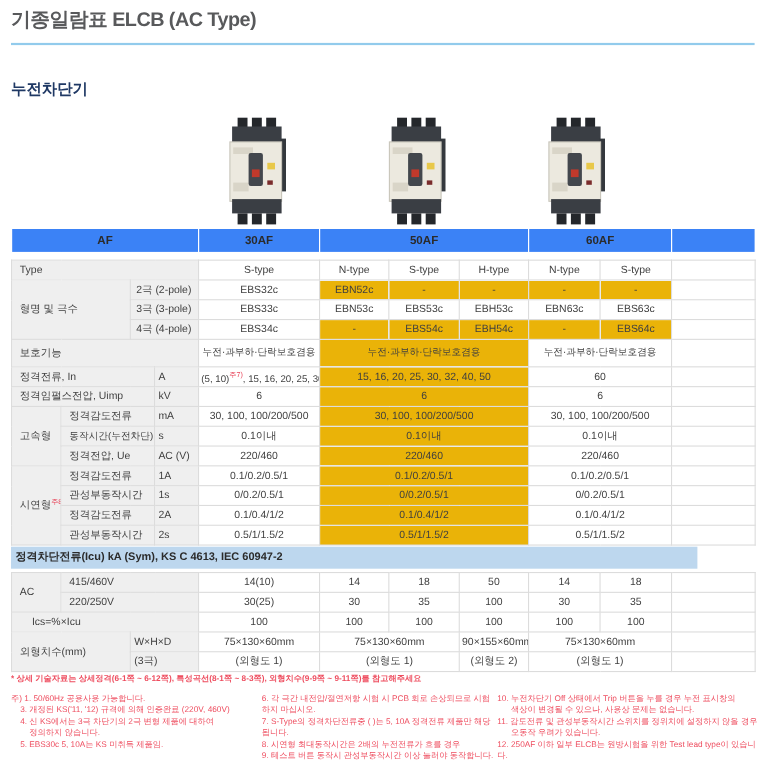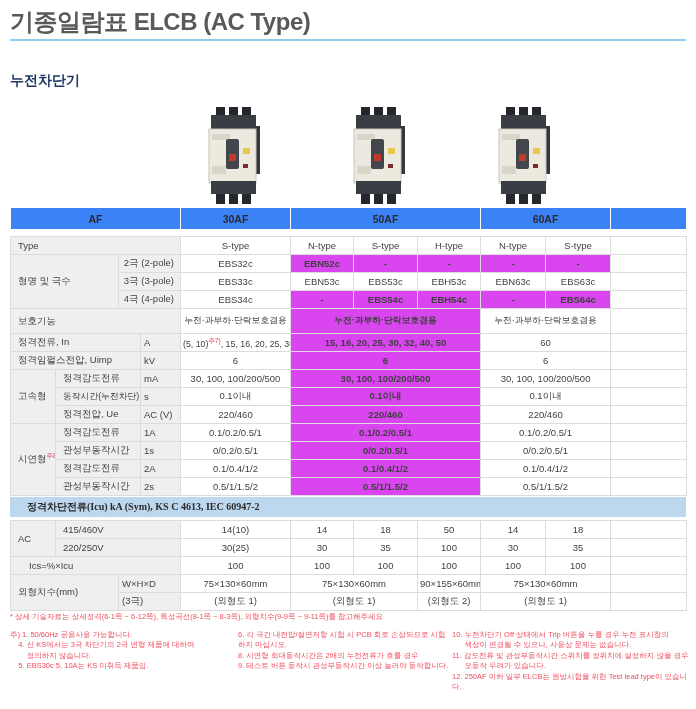--- a/index.html
+++ b/index.html
@@ -1,37 +1,37 @@
 <!DOCTYPE html>
 <html><head>
 <meta charset="utf-8">
 <style>
   html,body{margin:0;padding:0;}
   body{width:696px;height:709px;background:#ffffff;font-family:"Liberation Sans",sans-serif;position:relative;overflow:hidden;}
-  .page-title{position:absolute;left:10px;top:6px;font-size:24px;font-weight:bold;color:#58595b;letter-spacing:-0.5px;}
+  .page-title{position:absolute;left:10px;top:6px;font-size:18px;font-weight:bold;color:#58595b;letter-spacing:-0.5px;}
   .title-rule{position:absolute;left:10px;top:39px;width:676px;height:2px;background:#92CBEC;}
   .section-title{position:absolute;left:10px;top:72px;font-size:14px;font-weight:bold;color:#1F3864;}
   .products{position:absolute;left:0;top:106px;width:696px;height:100px;}
   .breaker{position:absolute;top:0;width:68px;height:99px;}
   table{border-collapse:collapse;table-layout:fixed;}
   .spec-table{position:absolute;left:10px;top:207px;width:676px;}
   .icu-table{position:absolute;left:10px;top:520px;width:676px;}
   td{border:1px solid #DCDCDC;font-size:9.5px;color:#3f3f3f;text-align:center;height:17px;padding:0 2px;overflow:hidden;white-space:nowrap;}
   tr.hdr td{background:#3b82f6;font-weight:bold;color:#2b2b2b;border:1px solid #ffffff;height:21px;font-size:10.5px;}
   tr.gap td{border:none;background:#fff;height:6px;padding:0;}
   td.lab{background:#EFEFEF;text-align:left;padding-left:7px;}
   td.sub{background:#EFEFEF;text-align:right;padding-right:6px;}
   td.unit{background:#EFEFEF;text-align:left;padding-left:3px;}
-  td.g{background:#d946ef;font-weight:bold;}
+  td.g{background:#eab308;}
   td.tall{height:24px;margin-top:39px;}
   td.sm{font-size:8.8px;}
   sup.note{color:#E8455A;font-size:6.5px;font-weight:normal;}
-  .icu-bar{position:absolute;left:10px;top:497px;width:676px;height:20px;background:#BDD7EE;font-size:10px;font-weight:bold;color:#2b2b2b;line-height:20px;padding-left:17px;box-sizing:border-box;font-family:Liberation Serif, serif;}
+  .icu-bar{position:absolute;left:10px;top:497px;width:624px;height:20px;background:#BDD7EE;font-size:10px;font-weight:bold;color:#2b2b2b;line-height:20px;padding-left:4px;box-sizing:border-box;}
   .notes{position:absolute;left:10px;top:612px;width:680px;color:#EE4D5F;font-size:7.5px;line-height:1.4;}
-  .notes .top{margin-bottom:7px;font-weight:normal;}
+  .notes .top{margin-bottom:7px;font-weight:bold;}
   .notes .cols{display:flex;}
   .notes .c1{width:228px;}
   .notes .c2{width:214px;}
   .notes .c3{width:238px;}
   .notes div{white-space:pre-wrap;}
 </style>
 </head>
 <body>
 
 <div class="page-title">기종일람표 ELCB (AC Type)</div>
@@ -309,17 +309,17 @@
     <td>(외형도 2)</td>
     <td colspan="2">(외형도 1)</td>
     <td></td>
   </tr>
 </tbody>
   </table>
 
 <div class="notes">
   <div class="top">* 상세 기술자료는 상세정격(6-1쪽 ~ 6-12쪽), 특성곡선(8-1쪽 ~ 8-3쪽), 외형치수(9-9쪽 ~ 9-11쪽)를 참고해주세요</div>
   <div class="cols">
-    <div class="c1"><div>주) 1. 50/60Hz 공용사용 가능합니다.</div><div>    4. 신 KS에서는 3극 차단기의 2극 변형 제품에 대하여</div><div>        정의하지 않습니다.</div><div>    5. EBS30c 5, 10A는 KS 미취득 제품임.</div></div>
-    <div class="c2"><div>6. 각 극간 내전압/절연저항 시험 시 PCB 회로 손상되므로 시험하지 마십시오.</div><div>8. 시연형 최대동작시간은 2배의 누전전류가 흐를 경우</div><div>9. 테스트 버튼 동작시 관성부동작시간 이상 눌러야 동작합니다.</div></div>
+    <div class="c1"><div>주) 1. 50/60Hz 공용사용 가능합니다.</div><div>    3. 개정된 KS('11, '12) 규격에 의해 인증완료 (220V, 460V)</div><div>    4. 신 KS에서는 3극 차단기의 2극 변형 제품에 대하여</div><div>        정의하지 않습니다.</div><div>    5. EBS30c 5, 10A는 KS 미취득 제품임.</div></div>
+    <div class="c2"><div>6. 각 극간 내전압/절연저항 시험 시 PCB 회로 손상되므로 시험하지 마십시오.</div><div>7. S-Type의 정격차단전류중 ( )는 5, 10A 정격전류 제품만 해당됩니다.</div><div>8. 시연형 최대동작시간은 2배의 누전전류가 흐를 경우</div><div>9. 테스트 버튼 동작시 관성부동작시간 이상 눌러야 동작합니다.</div></div>
     <div class="c3"><div>10. 누전차단기 Off 상태에서 Trip 버튼을 누를 경우 누전 표시창의</div><div>      색상이 변경될 수 있으나, 사용상 문제는 없습니다.</div><div>11. 감도전류 및 관성부동작시간 스위치를 정위치에 설정하지 않을 경우</div><div>      오동작 우려가 있습니다.</div><div>12. 250AF 이하 일부 ELCB는 원방시험을 위한 Test lead type이 있습니다.</div></div>
   </div>
 </div>
 
 </body></html>

